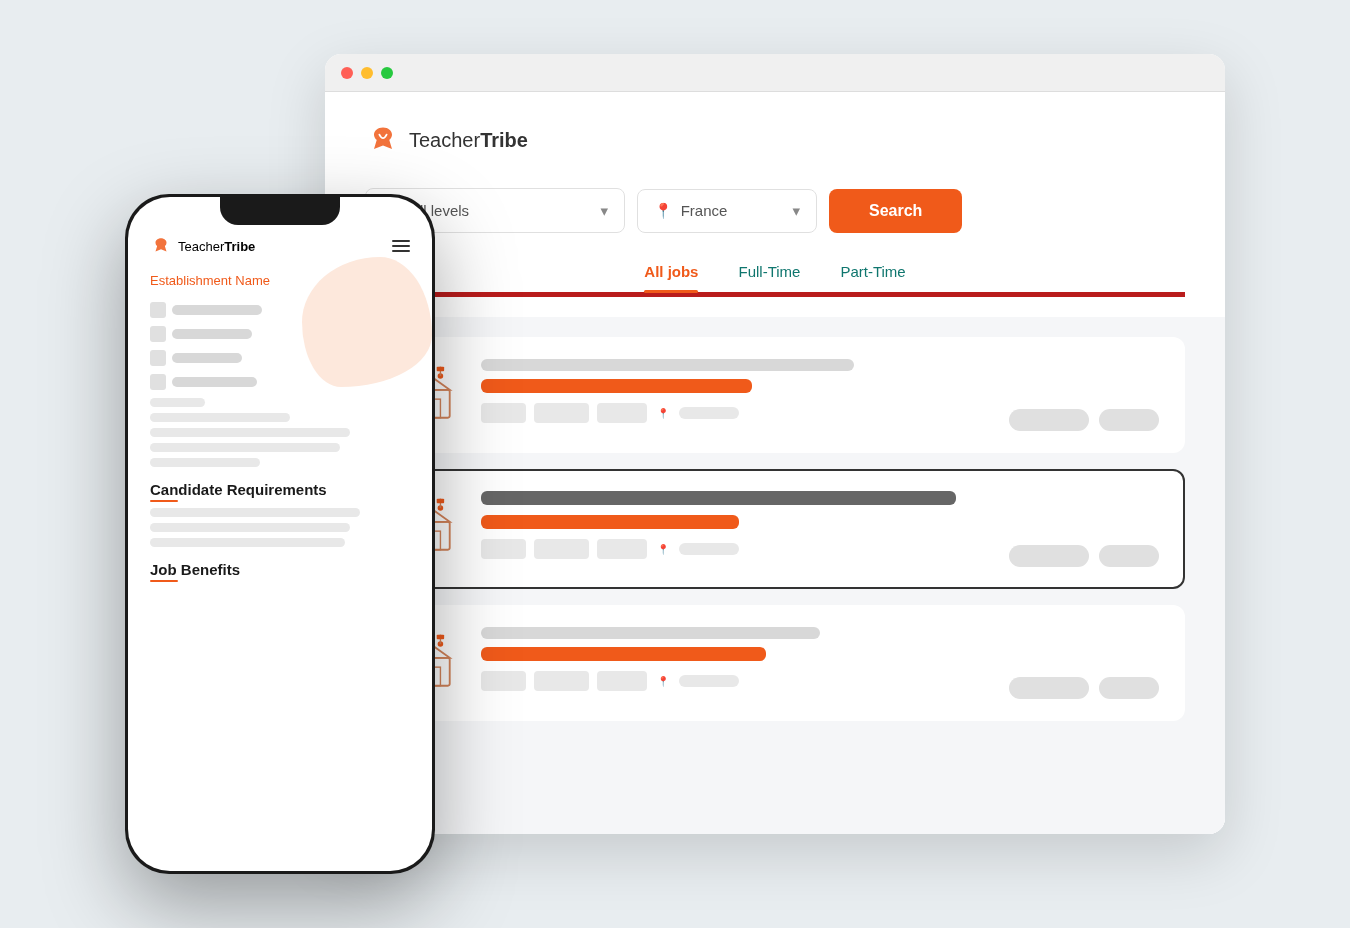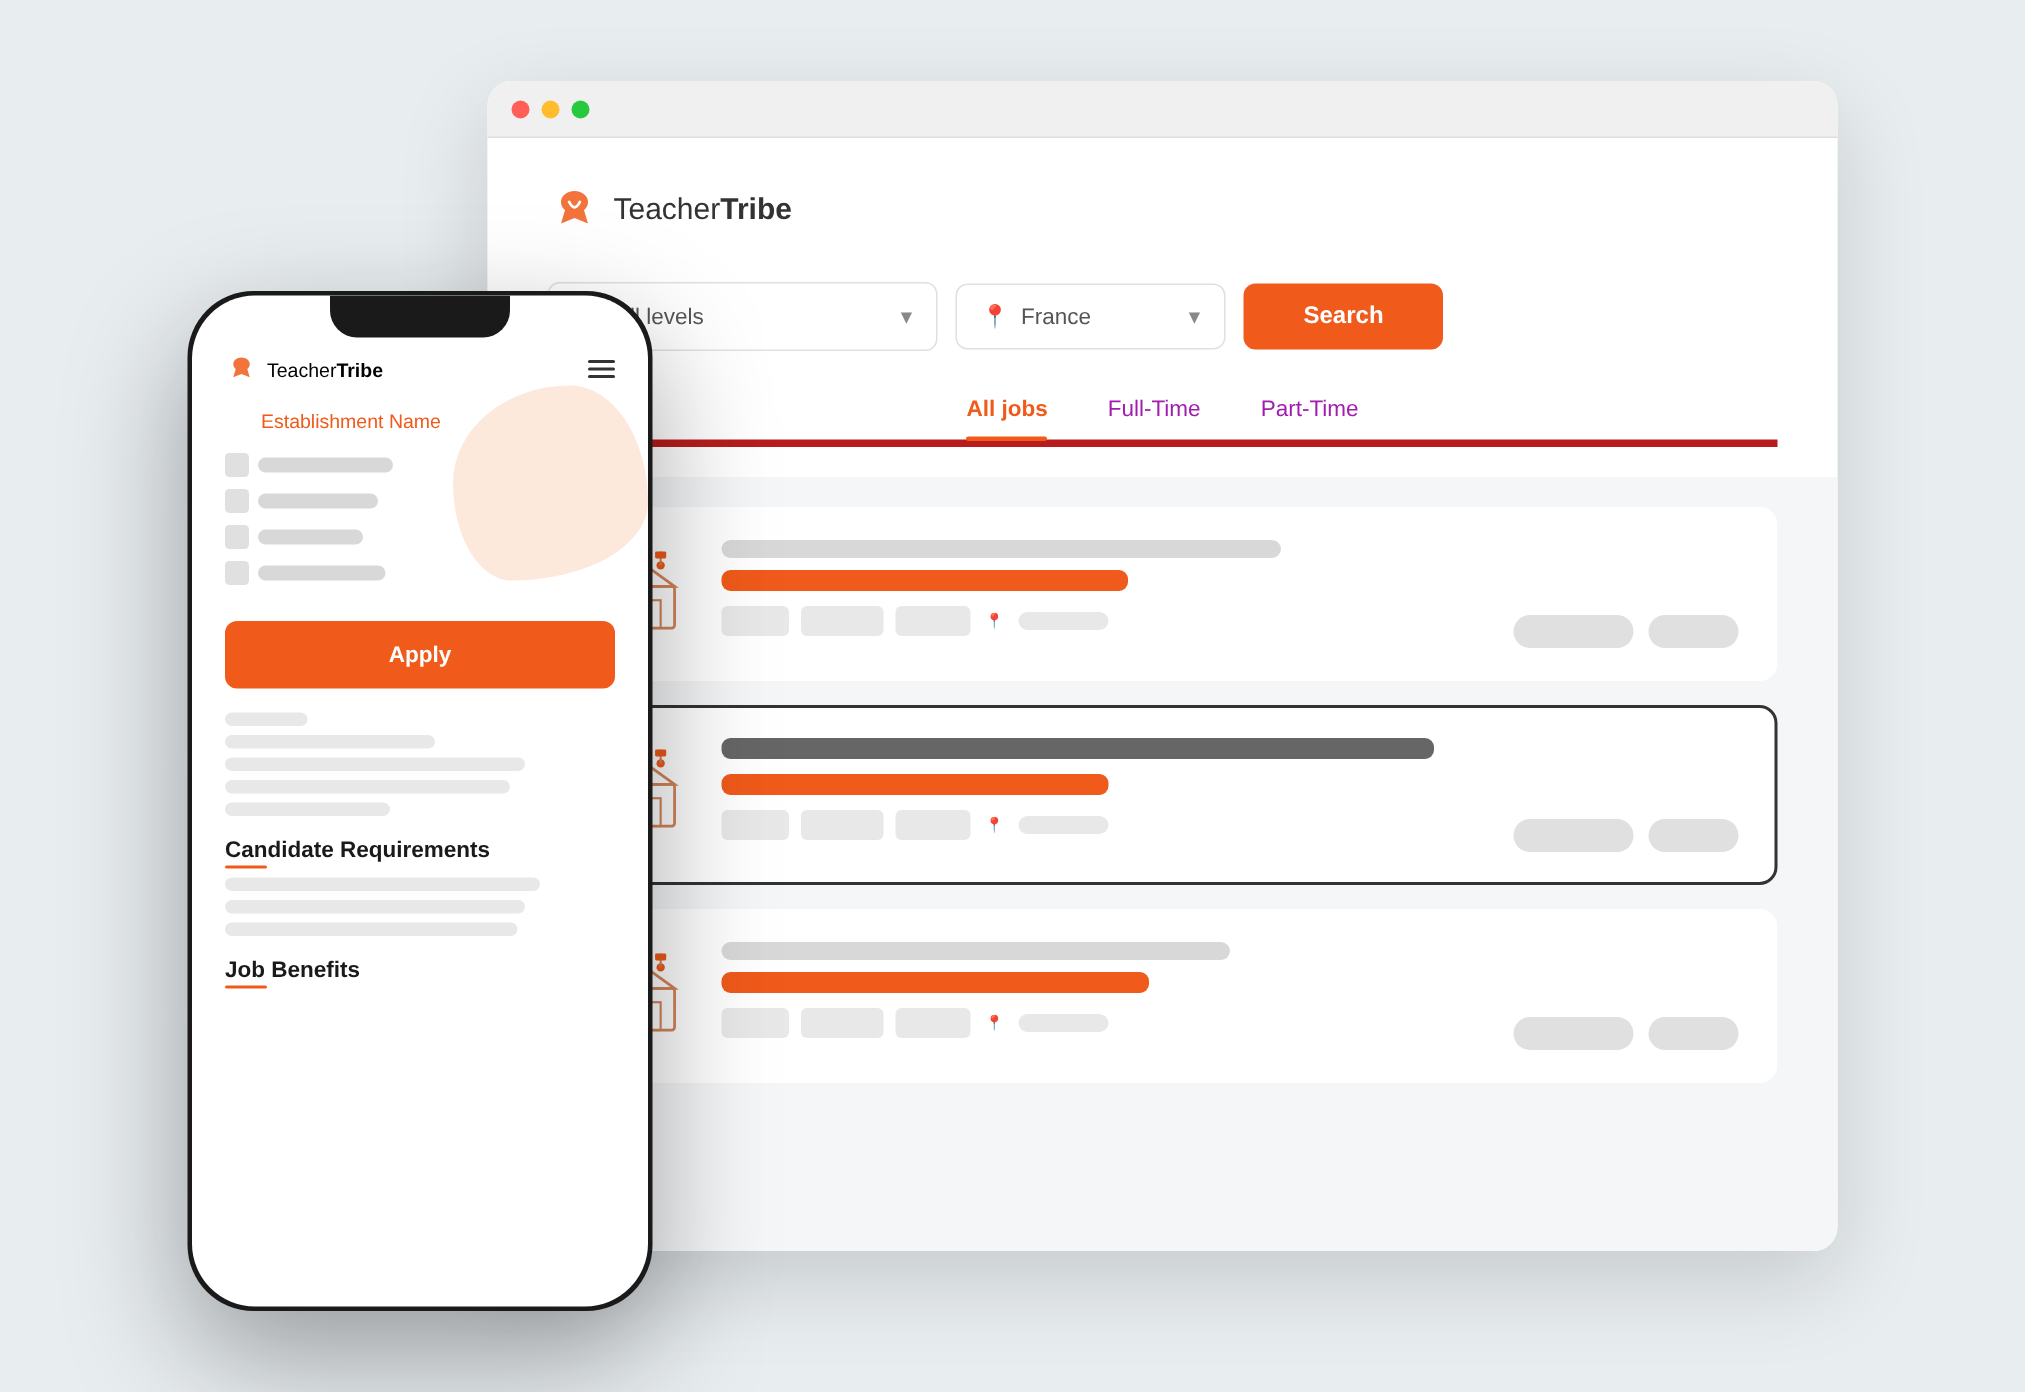--- a/index.html
+++ b/index.html
@@ -154,21 +154,21 @@
       gap: 40px;
       margin-bottom: 20px;
       justify-content: center;
       border-bottom: 5px solid #b91c1c;
       padding-bottom: 0;
     }
 
     .tab {
       padding-bottom: 12px;
       font-size: 15px;
-      color: #a21caf;
+      color: #0f766e;
       cursor: pointer;
       position: relative;
     }
 
     .tab.active {
       color: #f05a1a;
       font-weight: 600;
     }
 
     .tab.active::after {
@@ -375,21 +375,20 @@
       color: #1a1a1a;
       line-height: 1.2;
       margin-bottom: 4px;
     }
 
     .phone-establishment {
       font-size: 13px;
       color: #f05a1a;
       margin-bottom: 14px;
       font-weight: 500;
-      margin-left: 24px;
     }
 
     .phone-meta-row {
       display: flex;
       align-items: center;
       gap: 6px;
       margin-bottom: 8px;
     }
 
     .meta-ico {
@@ -669,21 +668,20 @@
           <div class="phone-meta-row">
             <div class="meta-ico"></div>
             <div class="meta-line" style="width:70px;"></div>
           </div>
           <div class="phone-meta-row">
             <div class="meta-ico"></div>
             <div class="meta-line" style="width:85px;"></div>
           </div>
 
           
-          <button class="apply-btn">Apply</button>
 
           
           <div class="desc-lines">
             <div class="desc-line" style="width:55px;"></div>
             <div class="desc-line" style="width:140px;"></div>
             <div class="desc-line" style="width:200px;"></div>
             <div class="desc-line" style="width:190px;"></div>
             <div class="desc-line" style="width:110px;"></div>
           </div>
 

